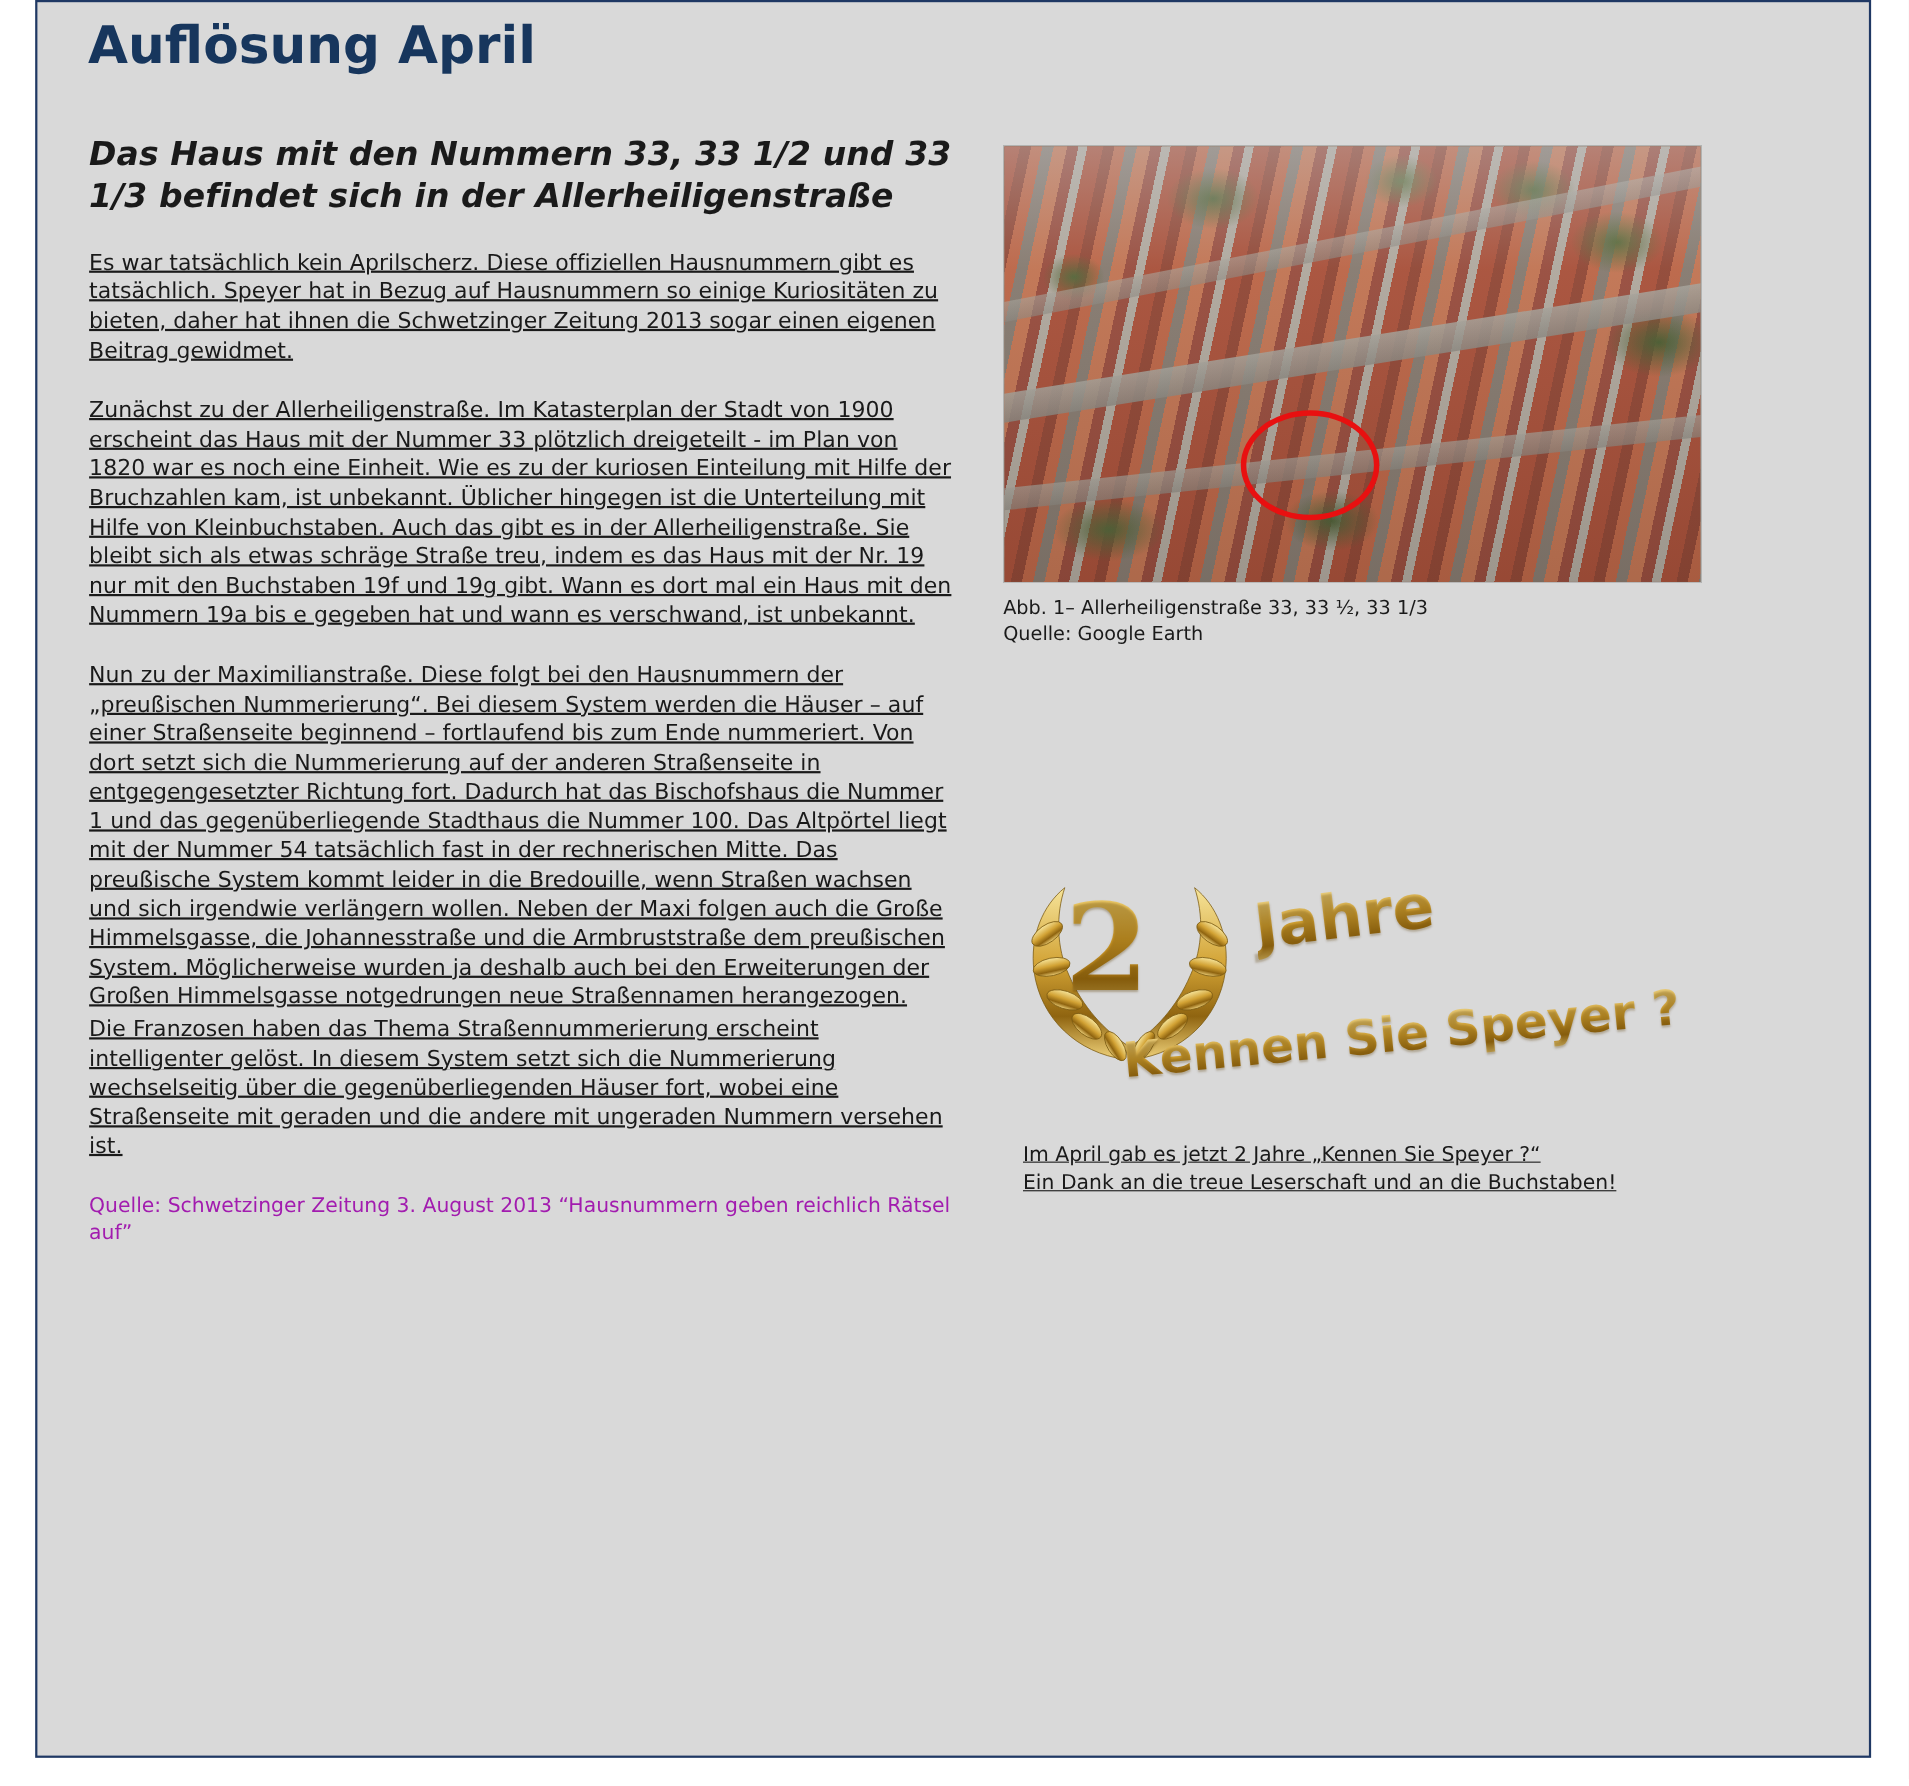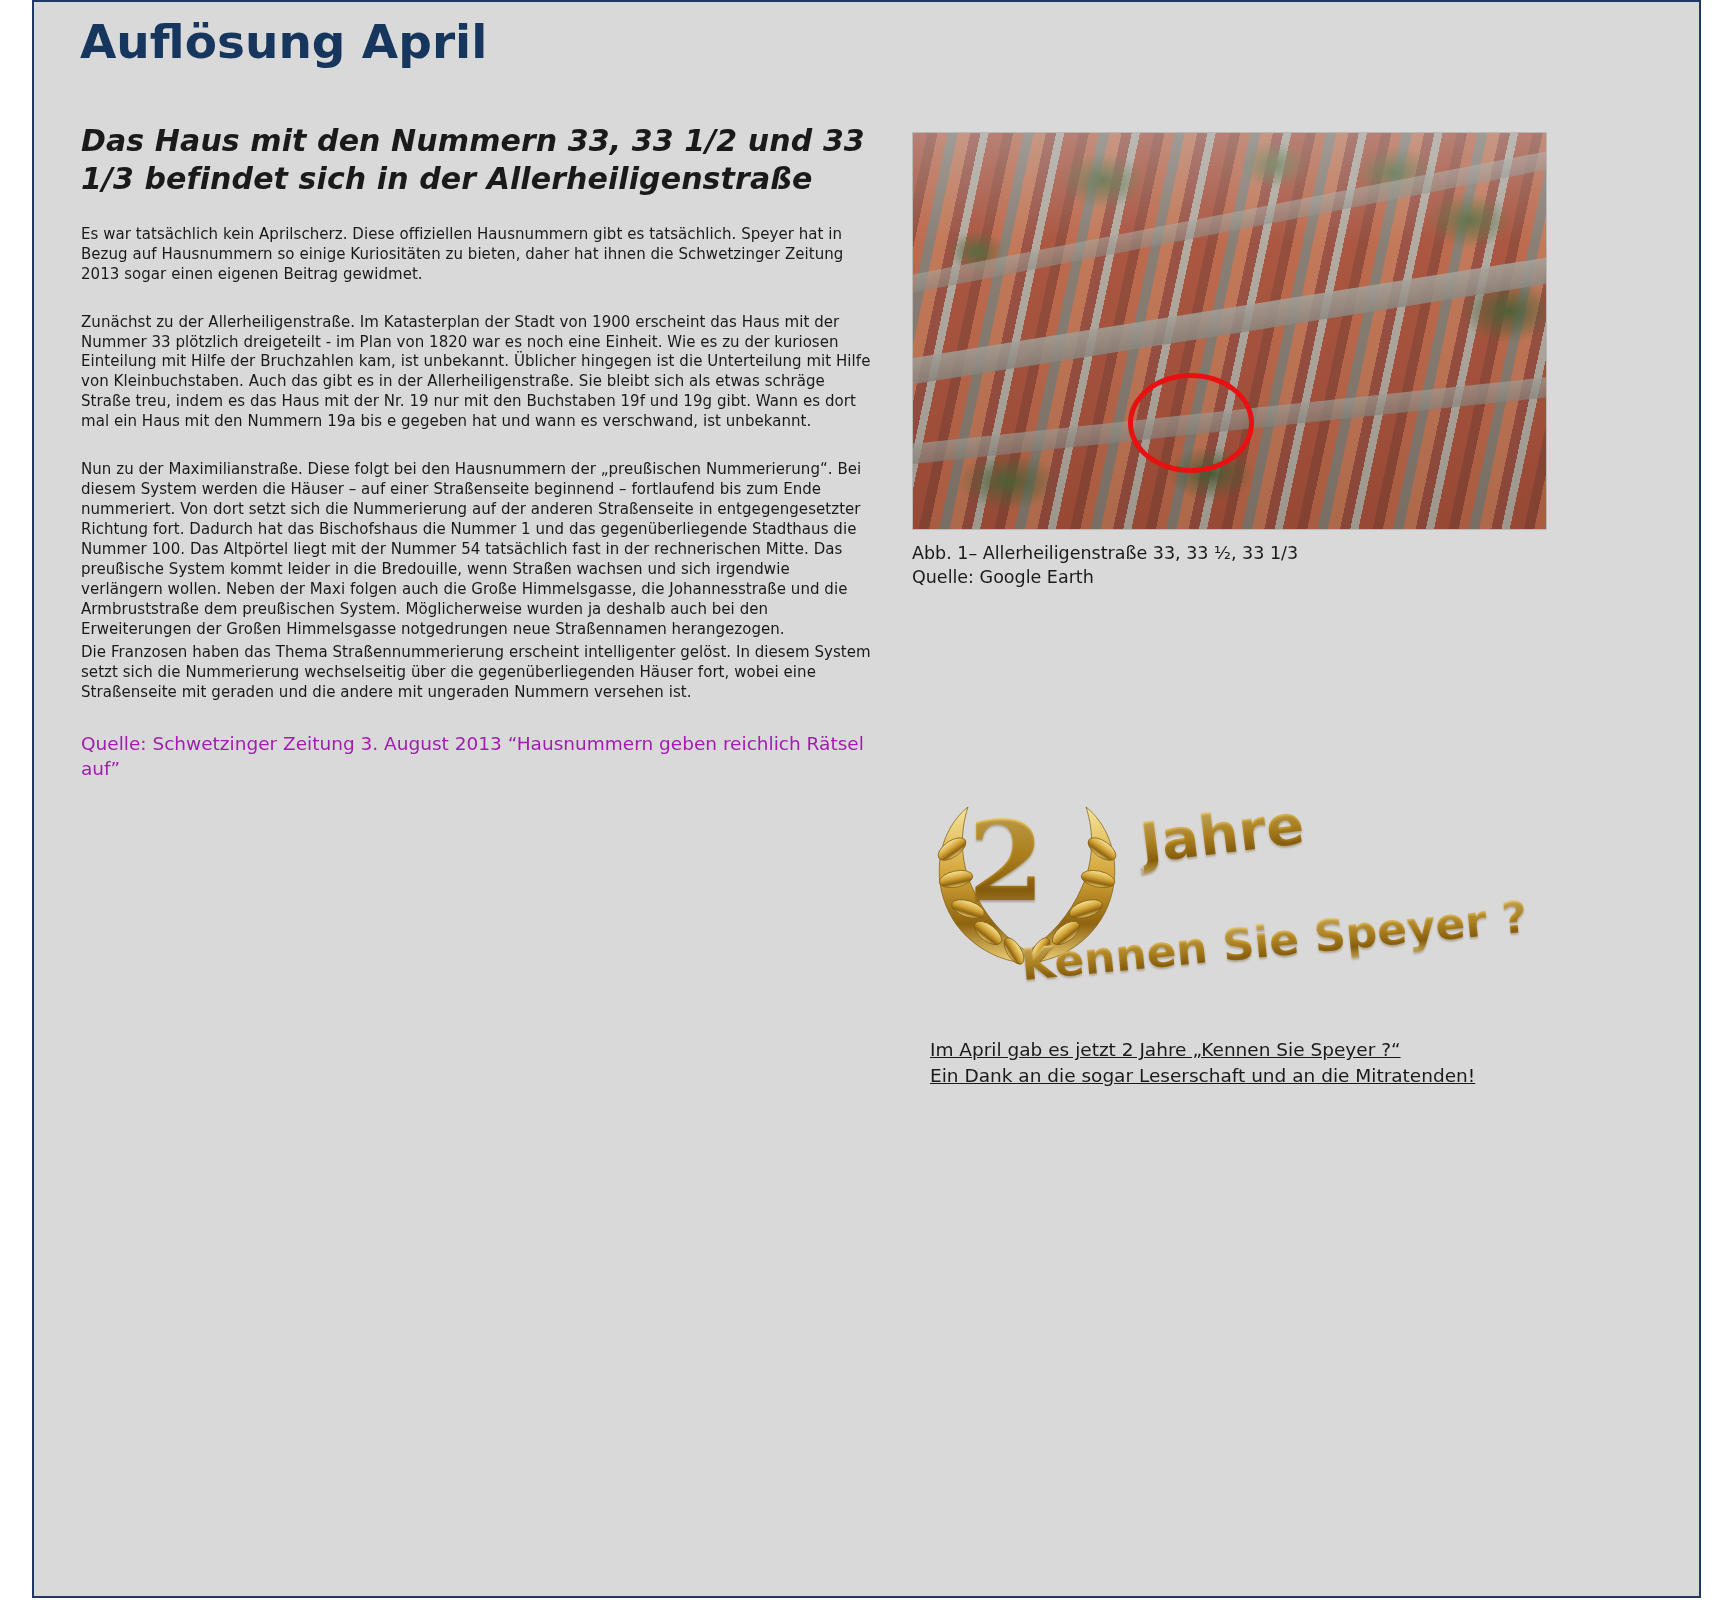--- a/index.html
+++ b/index.html
@@ -69,26 +69,27 @@
     font-size: 30px;
     font-weight: bold;
     color: #1a1a1a;
     line-height: 1.28;
     margin: 0 0 26px 0;
     letter-spacing: 0.1px;
     font-style: italic;
   }
 
   .para {
-    font-size: 15px;
+    font-size: 20px;
     color: #1a1a1a;
     line-height: 1.33;
     margin: 0 0 28px 0;
     text-align: left;
     letter-spacing: 0.05px;
+    text-decoration: underline;
   }
 
   .para.tight {
     margin-bottom: 3px;
   }
 
   .source-note {
     font-size: 18.5px;
     color: #a21caf;
     line-height: 1.3;
@@ -315,18 +316,18 @@
             <ellipse cx="118" cy="164" rx="15" ry="7" transform="rotate(-58 118 164)"></ellipse>
           </g>
         </svg>
         <div class="big-two">2</div>
         <div class="jahre">Jahre</div>
         <div class="kennen">Kennen Sie Speyer ?</div>
       </div>
 
       <div class="logo-note">
         <div>Im April gab es jetzt 2 Jahre „Kennen Sie Speyer ?“</div>
-        <div>Ein Dank an die sogar Leserschaft und an die Mitratenden!</div>
+        <div>Ein Dank an die treue Leserschaft und an die Buchstaben!</div>
       </div>
 
     </div>
   </div>
 </div>
 
 </body></html>

